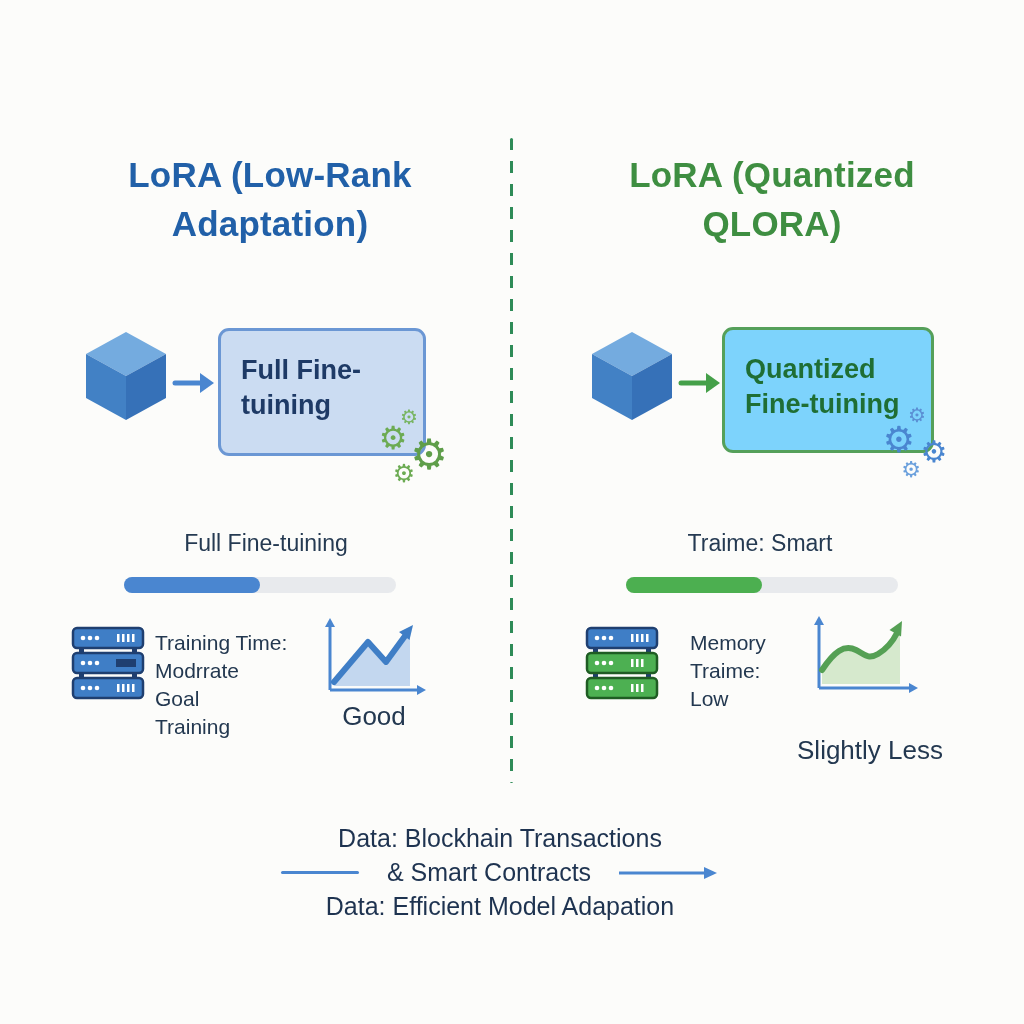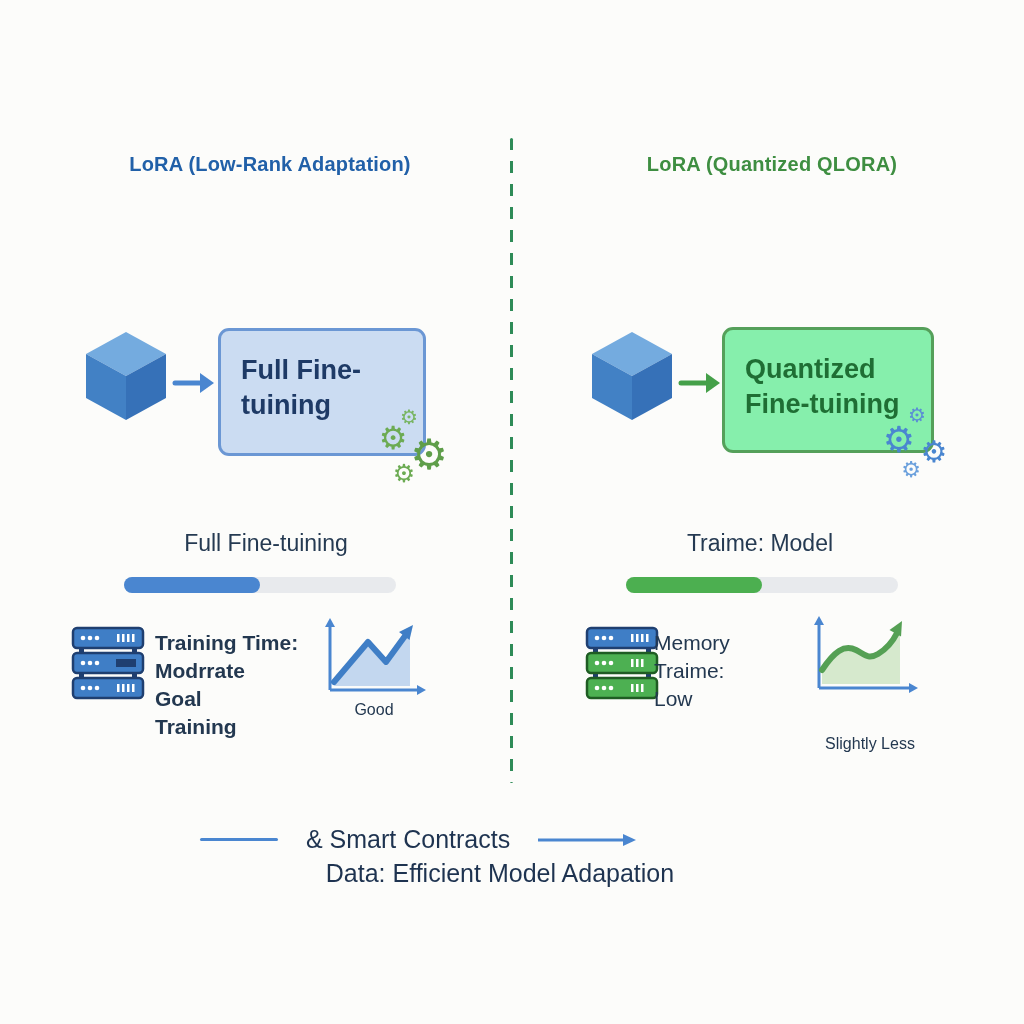--- a/index.html
+++ b/index.html
@@ -1,67 +1,67 @@
 <!DOCTYPE html>
 <html><head>
 <meta charset="utf-8">
 <style>
   html,body{margin:0;padding:0;background:#ffffff;}
   .canvas{
     position:relative;width:1024px;height:1024px;background:#fcfcfa;
     font-family:"Liberation Sans", sans-serif;overflow:hidden;
   }
-  .title{position:absolute;font-weight:bold;font-size:20px;line-height:1.4;text-align:center;letter-spacing:.2px;}
+  .title{position:absolute;font-weight:bold;font-size:35px;line-height:1.4;text-align:center;letter-spacing:.2px;}
   .title.t-left{left:110px;top:150px;width:320px;color:#2160a8;}
   .title.t-right{left:612px;top:150px;width:320px;color:#3e8e41;}
 
   .divider{position:absolute;left:510px;top:138px;width:3px;height:645px;border-radius:2px;
     background:repeating-linear-gradient(to bottom,#2e8b57 0 12px,transparent 12px 23px);}
 
   .cube{position:absolute;}
   .cube.c-left{left:84px;top:330px;}
   .cube.c-right{left:590px;top:330px;}
   .flow-arrow{position:absolute;}
   .flow-arrow.a-left{left:172px;top:368px;}
   .flow-arrow.a-right{left:678px;top:368px;}
 
   .flowbox{position:absolute;border-radius:11px;font-weight:bold;font-size:27px;line-height:1.3;
     padding:22px 0 0 20px;box-sizing:border-box;}
   .flowbox.blue{left:218px;top:328px;width:208px;height:128px;background:#cbdcf2;border:3px solid #6b97d4;color:#1e3a66;}
-  .flowbox.green{left:722px;top:327px;width:212px;height:126px;background:#86efac;border:3px solid #55a05a;color:#1f6e34;}
+  .flowbox.green{left:722px;top:327px;width:212px;height:126px;background:#7dd3fc;border:3px solid #55a05a;color:#1f6e34;}
 
   .gear{position:absolute;transform:translate(-50%,-50%);line-height:1;user-select:none;}
 
   .bar-label{position:absolute;top:530px;width:320px;font-size:23px;color:#253a52;text-align:center;}
   .bar-label.b-left{left:106px;}
   .bar-label.b-right{left:600px;}
   .bar-track{position:absolute;top:577px;width:272px;height:16px;border-radius:8px;background:#e8eaed;}
   .bar-track.b-left{left:124px;}
   .bar-track.b-right{left:626px;}
   .bar-fill{height:100%;border-radius:8px;}
   .bar-fill.blue{background:#4a86d0;}
   .bar-fill.green{background:#4caf50;}
 
   .servers{position:absolute;top:626px;}
   .servers.s-left{left:70px;}
   .servers.s-right{left:584px;}
   .stats-text{position:absolute;top:629px;font-size:21px;color:#233850;line-height:28px;}
-  .stats-text.s-left{left:155px;font-weight:bold;}
-  .stats-text.s-right{left:654px;}
+  .stats-text.s-left{left:155px;}
+  .stats-text.s-right{left:690px;}
 
   .chart{position:absolute;}
   .chart.c-left{left:320px;top:618px;}
   .chart.c-right{left:810px;top:614px;}
-  .chart-caption{position:absolute;font-size:16px;color:#233850;text-align:center;}
+  .chart-caption{position:absolute;font-size:26px;color:#233850;text-align:center;}
   .chart-caption.c-left{left:320px;top:701px;width:108px;}
   .chart-caption.c-right{left:796px;top:703px;width:148px;margin-top:32px;}
 
   .footer{position:absolute;left:200px;top:822px;width:600px;text-align:center;
     font-size:25px;color:#1e3350;line-height:33px;}
-  .footer-line2{display:flex;align-items:center;gap:28px;margin:1px 0;}
+  .footer-line2{display:flex;align-items:center;justify-content:center;gap:28px;margin:1px 0;}
   .hline{width:78px;height:3px;background:#4a86d0;border-radius:2px;display:inline-block;}
 </style>
 </head>
 <body>
 
 <div class="canvas">
 
   <div class="title t-left">LoRA (Low-Rank Adaptation)</div>
   <div class="title t-right">LoRA (Quantized QLORA)</div>
 
@@ -98,21 +98,21 @@
   </div>
   <span class="gear" style="left:917px;top:415px;font-size:20px;color:#5b8fd4;">⚙</span>
   <span class="gear" style="left:899px;top:440px;font-size:36px;color:#4a86d0;">⚙</span>
   <span class="gear" style="left:934px;top:452px;font-size:30px;color:#4a86d0;">⚙</span>
   <span class="gear" style="left:911px;top:470px;font-size:22px;color:#6ba0dc;">⚙</span>
 
   <div class="bar-label b-left">Full Fine-tuining</div>
   <div class="bar-track b-left">
     <div class="bar-fill blue" style="width: 50%;"></div>
   </div>
-  <div class="bar-label b-right">Traime: Model</div>
+  <div class="bar-label b-right">Traime: Smart</div>
   <div class="bar-track b-right">
     <div class="bar-fill green" style="width: 50%;"></div>
   </div>
 
   <svg class="servers s-left" width="76" height="74" viewBox="0 0 76 74">
     <rect x="9" y="16" width="5" height="44" fill="#1f3f70"></rect>
     <rect x="62" y="16" width="5" height="44" fill="#1f3f70"></rect>
     <g stroke="#1f3f70" stroke-width="2.5" fill="#3f7ec6">
       <rect x="3" y="2" width="70" height="20" rx="4"></rect>
       <rect x="3" y="27" width="70" height="20" rx="4"></rect>
@@ -196,20 +196,21 @@
     <line x1="9" y1="8" x2="9" y2="74" stroke="#4a86d0" stroke-width="3"></line>
     <line x1="9" y1="74" x2="101" y2="74" stroke="#4a86d0" stroke-width="3"></line>
     <polygon points="9,2 4,11 14,11" fill="#4a86d0"></polygon>
     <polygon points="108,74 99,69 99,79" fill="#4a86d0"></polygon>
     <path d="M12,56 C24,38 34,30 46,36 C54,40 58,46 68,40 C78,34 84,25 87,19" fill="none" stroke="#55a054" stroke-width="6" stroke-linecap="round"></path>
     <polygon points="92,7 91,22.5 79.5,16" fill="#55a054"></polygon>
   </svg>
   <div class="chart-caption c-right">Slightly Less</div>
 
   <div class="footer">
+    <div>Data: Blockhain Transactions</div>
     <div class="footer-line2">
       <span class="hline"></span>
       <span>&amp; Smart Contracts</span>
       <svg width="100" height="16" viewBox="0 0 100 16">
         <line x1="0" y1="8" x2="86" y2="8" stroke="#4a86d0" stroke-width="3"></line>
         <polygon points="85,2 98,8 85,14" fill="#4a86d0"></polygon>
       </svg>
     </div>
     <div>Data: Efficient Model Adapation</div>
   </div>

